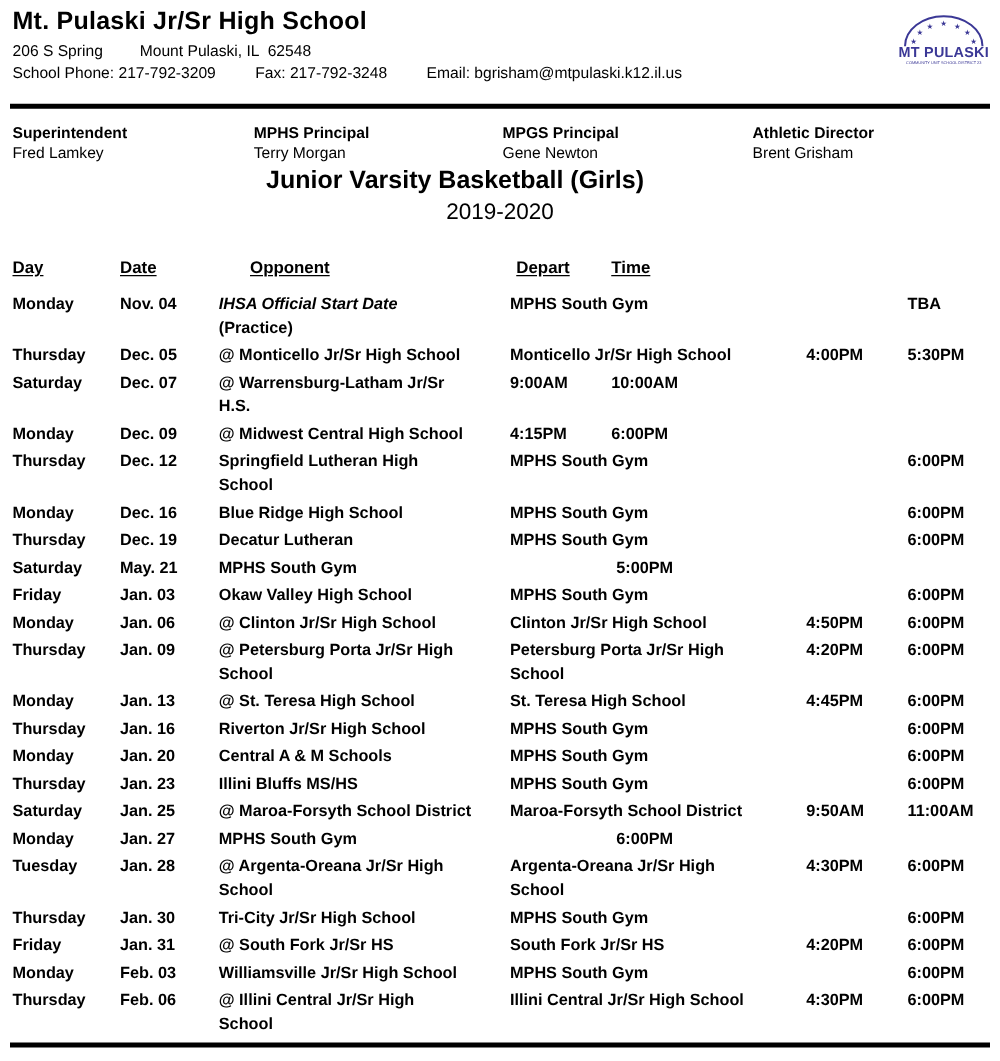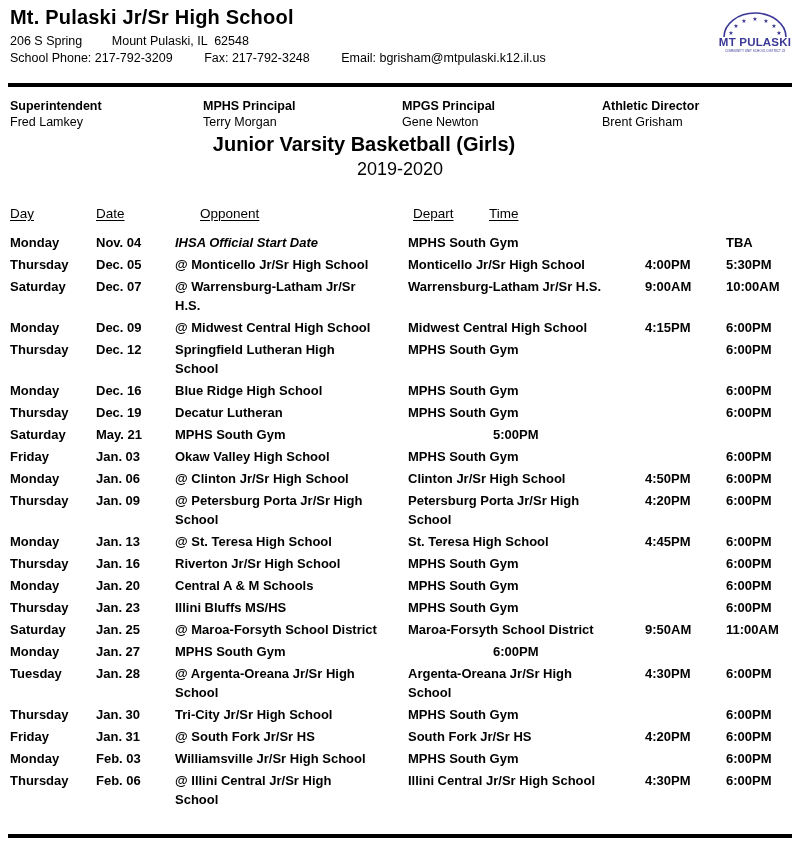--- a/index.html
+++ b/index.html
@@ -35,21 +35,21 @@
   .sched { position:absolute; top:204px; left:10px; width:790px; }
   .srow { display:flex; align-items:flex-start; margin-bottom:3px;
           font-size:13px; font-weight:bold; line-height:19px; }
   .cell { white-space:pre; }
   .c-day    { width:86px;  flex:0 0 86px; }
   .c-date   { width:79px;  flex:0 0 79px; }
   .c-opp    { width:233px; flex:0 0 233px; }
   .c-place  { width:237px; flex:0 0 237px; }
   .c-depart { width:81px;  flex:0 0 81px; }
   .c-time   { width:64px;  flex:0 0 64px; }
-  .hrow { font-weight:normal; font-size:13.5px; margin-bottom:10px; }
+  .hrow { font-weight:bold; font-size:13.5px; margin-bottom:10px; }
   .hrow .c-opp { padding-left:25px; }
   .hrow .c-place { padding-left:47px; }
   .hrow .c-depart { padding-left:5px; }
   .u { text-decoration:underline; text-underline-offset:2px; }
   .italic { font-style:italic; }
   .note { display:block; font-style:normal; }
 </style>
 </head>
 <body>
 
@@ -109,50 +109,48 @@
     <div class="cell c-day"><span class="u">Day</span></div>
     <div class="cell c-date"><span class="u">Date</span></div>
     <div class="cell c-opp"><span class="u">Opponent</span></div>
     <div class="cell c-depart"><span class="u">Depart</span></div>
     <div class="cell c-time"><span class="u">Time</span></div>
   </div>
   <div id="schedule-rows">
   <div class="srow">
     <div class="cell c-day">Monday</div>
     <div class="cell c-date">Nov. 04</div>
-    <div class="cell c-opp"><span class="italic">IHSA Official Start Date</span></div>
+    <div class="cell c-opp"><span class="italic">IHSA Official Start Date</span><span class="note">(Practice)</span></div>
     <div class="cell c-place">MPHS South Gym</div>
     <div class="cell c-depart"></div>
     <div class="cell c-time">TBA</div>
   </div>
 
   <div class="srow">
     <div class="cell c-day">Thursday</div>
     <div class="cell c-date">Dec. 05</div>
     <div class="cell c-opp"><span>@ Monticello Jr/Sr High School</span></div>
     <div class="cell c-place">Monticello Jr/Sr High School</div>
     <div class="cell c-depart">4:00PM</div>
     <div class="cell c-time">5:30PM</div>
   </div>
 
   <div class="srow">
     <div class="cell c-day">Saturday</div>
     <div class="cell c-date">Dec. 07</div>
     <div class="cell c-opp"><span>@ Warrensburg-Latham Jr/Sr
 H.S.</span></div>
-    <div class="cell c-place">Warrensburg-Latham Jr/Sr H.S.</div>
     <div class="cell c-depart">9:00AM</div>
     <div class="cell c-time">10:00AM</div>
   </div>
 
   <div class="srow">
     <div class="cell c-day">Monday</div>
     <div class="cell c-date">Dec. 09</div>
     <div class="cell c-opp"><span>@ Midwest Central High School</span></div>
-    <div class="cell c-place">Midwest Central High School</div>
     <div class="cell c-depart">4:15PM</div>
     <div class="cell c-time">6:00PM</div>
   </div>
 
   <div class="srow">
     <div class="cell c-day">Thursday</div>
     <div class="cell c-date">Dec. 12</div>
     <div class="cell c-opp"><span>Springfield Lutheran High
 School</span></div>
     <div class="cell c-place">MPHS South Gym</div>

